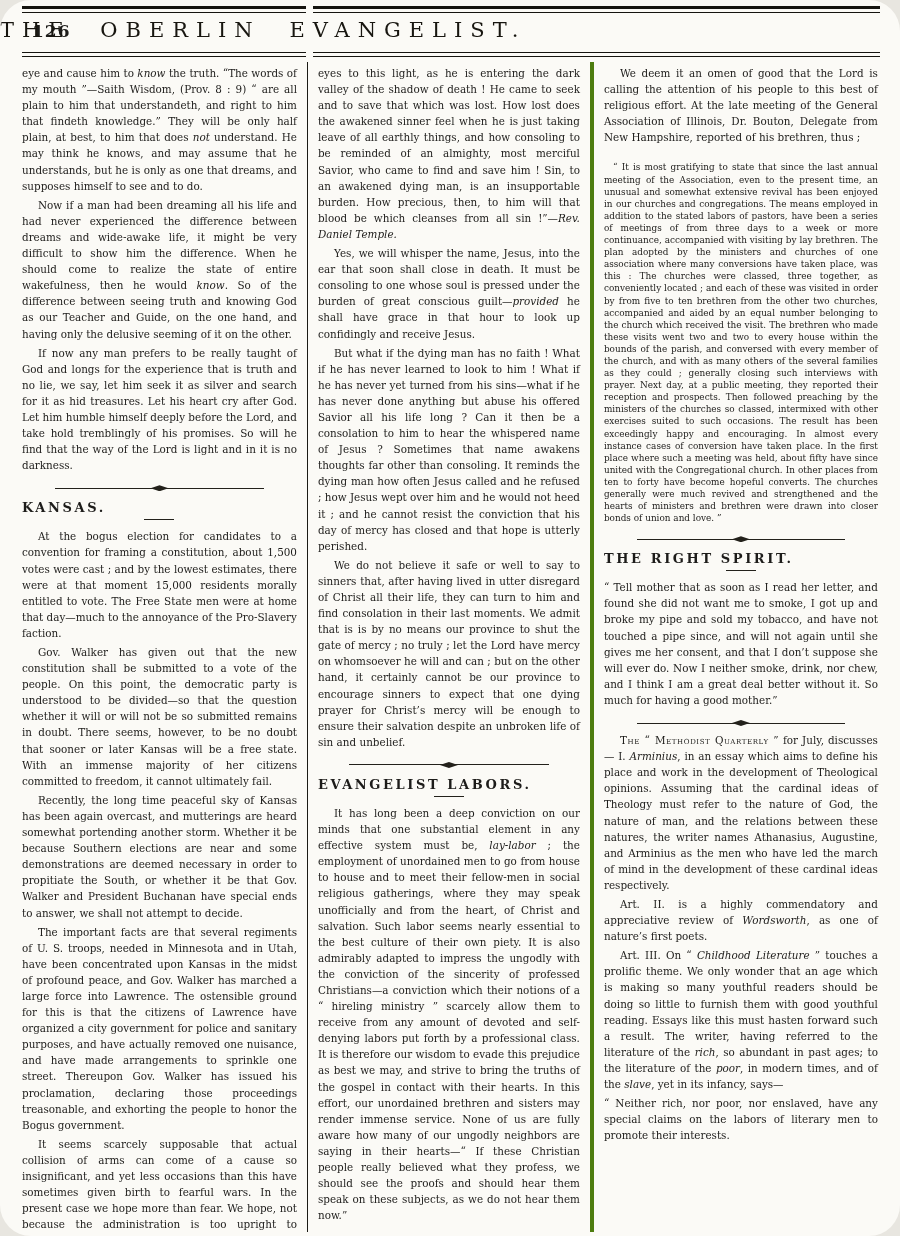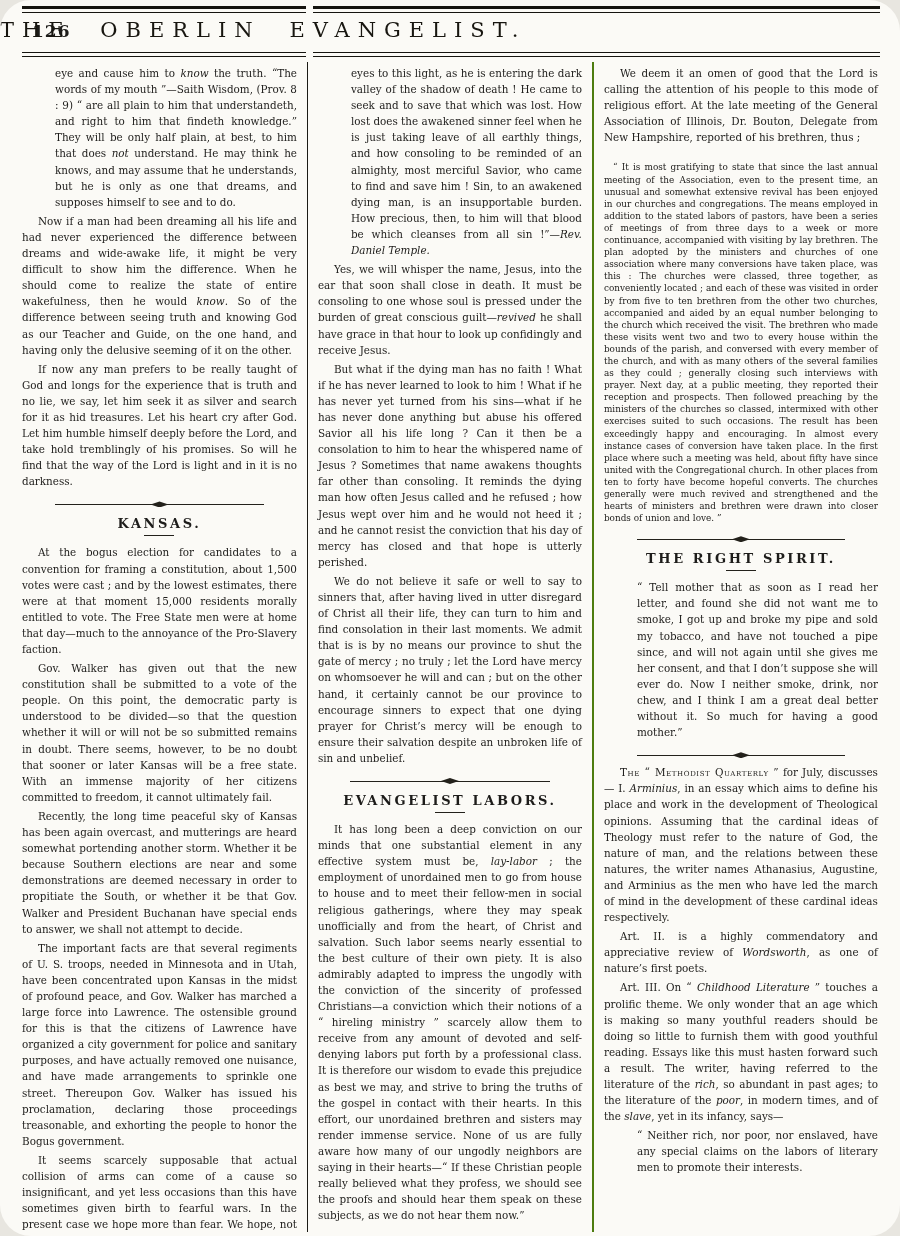--- a/index.html
+++ b/index.html
@@ -21,32 +21,32 @@
   }
   #content{
     position:absolute;top:62px;left:22px;width:858px;height:1170px;
     display:flex;
   }
   .col{
     box-sizing:border-box;width:33.33%;padding:3px 10px 0 10px;overflow:hidden;
     text-align:justify;
   }
   .col-1{padding-left:0;border-right:1px solid #1b1a15;}
-  .col-2{border-right:2px solid #4d7c0f;}
+  .col-2{border-right:4px solid #4d7c0f;}
   .col-3{padding-right:2px;}
   .para{
     margin:0 0 3px 0;font-size:10.4px;line-height:16.1px;text-indent:16px;
     overflow-wrap:break-word;
   }
-  .para.no-indent{text-indent:0;margin-left:33px;}
+  .para.no-indent{text-indent:0;}
   .para.small-quote{font-size:8.9px;line-height:12.1px;text-indent:9px;margin:16px 0 4px;}
   em{font-style:italic;}
   .sc{font-variant:small-caps;letter-spacing:.6px;}
   .sec-head{
-    font-size:13px;font-weight:bold;letter-spacing:2.6px;text-align:center;
+    font-size:13px;font-weight:bold;letter-spacing:2.6px;text-align:left;
     margin:9px 0 4px;text-indent:0;
   }
   .head-rule{width:30px;border-top:1.6px solid #23211b;margin:0 auto 8px;}
   .divider{display:flex;align-items:center;justify-content:center;margin:12px auto 6px;width:76%;}
   .dline{flex:1;border-top:1.2px solid #23211b;}
   .ddiamond{
     width:18px;height:6px;background:#23211b;margin:0 -3px;
     clip-path:polygon(0 50%,50% 0,100% 50%,50% 100%);
   }
 </style>
@@ -81,34 +81,34 @@
         <h2 class="sec-head">KANSAS.</h2>
         <div class="head-rule"></div>
         <p class="para">At the bogus election for candidates to a convention for framing a constitution, about 1,500 votes were cast ; and by the lowest estimates, there were at that moment 15,000 residents  morally entitled to vote.  The Free State men were at home that day—much to the annoyance of the Pro-Slavery faction.</p>
         <p class="para">Gov. Walker has given out that the new constitution shall be submitted to a vote of the people.  On this point, the democratic party is understood to be divided—so that the question whether it will or will not be so submitted remains in doubt.  There seems, however, to be no doubt that sooner or later Kansas will be a free state.  With an immense majority of her citizens committed to freedom, it cannot ultimately fail.</p>
         <p class="para">Recently, the long time peaceful sky of Kansas has been again overcast, and mutterings are heard somewhat portending another storm.  Whether it be because Southern elections are near and some demonstrations are deemed necessary in order to propitiate the South, or whether it be that Gov. Walker and President Buchanan have special ends to answer, we shall not attempt to decide.</p>
         <p class="para">The important facts are that several regiments of U. S. troops, needed in Minnesota and in Utah, have been concentrated upon Kansas in the midst of profound peace, and Gov. Walker has marched a large force into Lawrence. The ostensible ground for this is that the citizens of Lawrence have organized a city government for police and sanitary purposes, and have actually removed one nuisance, and have made arrangements to sprinkle one street. Thereupon Gov. Walker has issued his proclamation, declaring those proceedings treasonable, and exhorting the people to honor the Bogus government.</p>
         <p class="para">It seems scarcely supposable that actual collision of arms can come of a cause so insignificant, and yet less occasions than this have sometimes given birth to fearful wars.  In the present case we hope more than fear.  We hope, not because the administration is too upright to perpetrate such an outrage on peaceful Kansas, but because while a little show of fight will tend to propitiate the South, a little too much violence and outrage will surely rend their party and insure its defeat, and they cannot but know it.  Therefore, we look for formidable threats, and not much else.  That Power, higher than human, which has delivered suffering, imperilled Kansas in six troubles and in seven, is on his throne yet.  Let the people who love righteousness trust him still.</p>
       </div>
     <div class="col col-2">
         <p class="para no-indent">eyes to this light, as he is entering the dark valley of the shadow of death !  He came to seek and to save that which was lost.  How lost does the awakened sinner feel when he is just taking leave of all earthly things, and how consoling to be reminded of an almighty, most merciful Savior, who came to find and save him !  Sin, to an awakened dying man, is an insupportable burden.  How precious, then, to him will that blood be which cleanses from all sin !”—<em>Rev. Daniel Temple.</em></p>
-        <p class="para">Yes, we will whisper the name, Jesus, into the ear that soon shall close in death.  It must be consoling to one whose soul is pressed under the burden of great conscious guilt—<em>revived</em> he shall have grace in that hour to look up confidingly and receive Jesus.</p>
+        <p class="para">Yes, we will whisper the name, Jesus, into the ear that soon shall close in death.  It must be consoling to one whose soul is pressed under the burden of great conscious guilt—<em>provided</em> he shall have grace in that hour to look up confidingly and receive Jesus.</p>
         <p class="para">But what if the dying man has no faith !  What if he has never learned to look to him !  What if he has never yet turned from his sins—what if he has never done anything but abuse his offered Savior all his life long ?  Can it then be a consolation to him to hear the whispered name of Jesus ?  Sometimes that name awakens thoughts far other than consoling.  It reminds the dying man how often Jesus called and he refused ; how Jesus wept over him and he would not heed it ; and he cannot resist the conviction that his day of mercy has closed and that hope is utterly perished.</p>
         <p class="para">We do not believe it safe or well to say to sinners that, after having lived in utter disregard of Christ all their life, they can turn to him and find consolation in their last moments.  We admit that is is by no means our province to shut the gate of mercy ; no truly ; let the Lord have mercy on whomsoever he will and can ; but on the other hand, it certainly cannot be our province to encourage sinners to expect that one dying prayer for Christ’s mercy will be enough to ensure their salvation despite an unbroken life of sin and unbelief.</p>
         <div class="divider">
           <span class="dline"></span>
           <span class="ddiamond"></span>
           <span class="dline"></span>
         </div>
         <h2 class="sec-head">EVANGELIST LABORS.</h2>
         <div class="head-rule"></div>
         <p class="para">It has long been a deep conviction on our minds that one substantial element in any effective system must be, <em>lay-labor</em> ; the employment of unordained men to go from house to house and to meet their fellow-men in social religious gatherings, where they may speak unofficially and from the heart, of Christ and salvation.  Such labor seems nearly essential to the best culture of their own piety. It is also admirably adapted to impress the ungodly with the conviction of the sincerity of professed Christians—a conviction which their notions of a “ hireling ministry ” scarcely allow them to receive from any amount of devoted and self-denying labors put forth by a professional class. It is therefore our wisdom to evade this prejudice as best we may, and strive to bring the truths of the gospel in contact with their hearts.  In this effort, our unordained brethren and sisters may render immense service.  None of us are fully aware how many of our ungodly neighbors are saying in their hearts—“ If these Christian people really believed what they profess, we should see the proofs and should hear them speak on these subjects, as we do not hear them now.”</p>
       </div>
     <div class="col col-3">
-        <p class="para">We deem it an omen of good that the Lord is calling the attention of his people to this mode of religious effort. At the late meeting of the General Association of Illinois, Dr. Bouton, Delegate from New Hampshire, reported of his brethren, thus ;</p>
+        <p class="para">We deem it an omen of good that the Lord is calling the attention of his people to this best of religious effort. At the late meeting of the General Association of Illinois, Dr. Bouton, Delegate from New Hampshire, reported of his brethren, thus ;</p>
         <p class="para no-indent small-quote">“ It is most gratifying to state that since the last annual meeting of the Association, even to the present time, an unusual and somewhat extensive revival has been enjoyed in our churches and congregations.  The means employed in addition to the stated labors of pastors, have been a series of meetings of from three days to a week or more continuance, accompanied with visiting by lay brethren.  The plan adopted by the ministers and churches of one association where many conversions have taken place, was this : The churches were classed, three together, as conveniently located ; and each of these was visited in order by from five to ten brethren from the other two churches, accompanied and aided by an equal number belonging to the church which received the visit. The brethren who made these visits went two and two to every house within the bounds of the parish, and conversed with every member of the church, and with as many others of the several families as they could ; generally closing such interviews with prayer.  Next day, at a public meeting, they reported their reception and prospects.  Then followed preaching by the ministers of the churches so classed, intermixed with other exercises suited to such occasions.  The result has been exceedingly happy and encouraging.  In almost every instance cases of conversion have taken place. In the first place where such a meeting was held, about fifty have since united with the Congregational church.  In other places from ten to forty have become hopeful converts.  The churches generally were much revived and strengthened and the hearts of ministers and brethren were drawn into closer bonds of union and love. ”</p>
         <div class="divider">
           <span class="dline"></span>
           <span class="ddiamond"></span>
           <span class="dline"></span>
         </div>
         <h2 class="sec-head">THE RIGHT SPIRIT.</h2>
         <div class="head-rule"></div>
         <p class="para no-indent">“ Tell mother that as soon as I read her letter, and found she did not want me to smoke, I got up and broke my pipe and sold my tobacco, and have not touched a pipe since, and will not again until she gives me her consent, and that I don’t suppose she will ever do.  Now I neither smoke, drink, nor chew, and I think I am a great deal better without it.  So much for having a good mother.”</p>
         <div class="divider">

